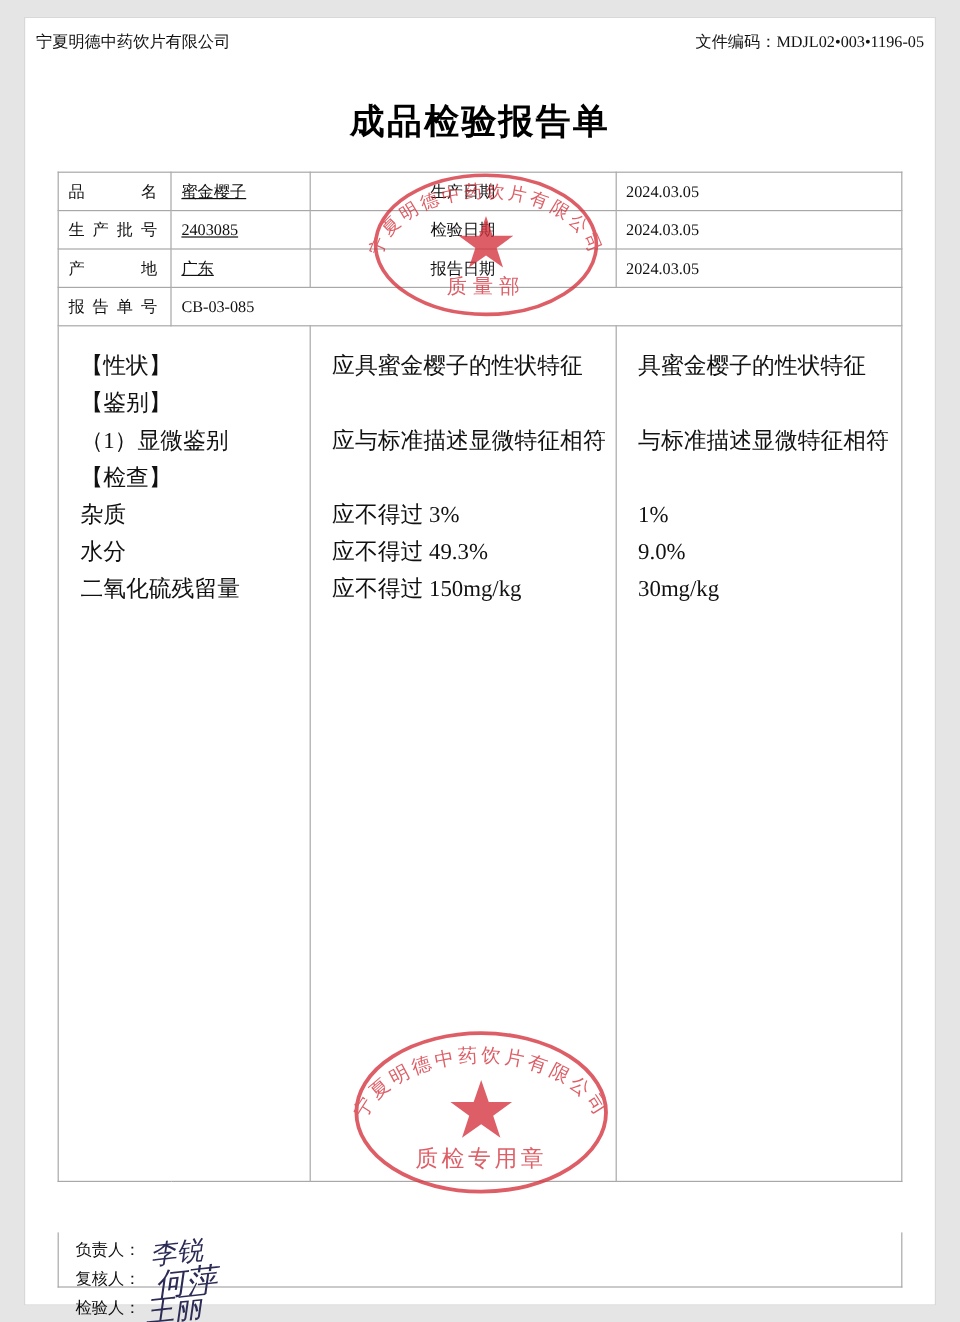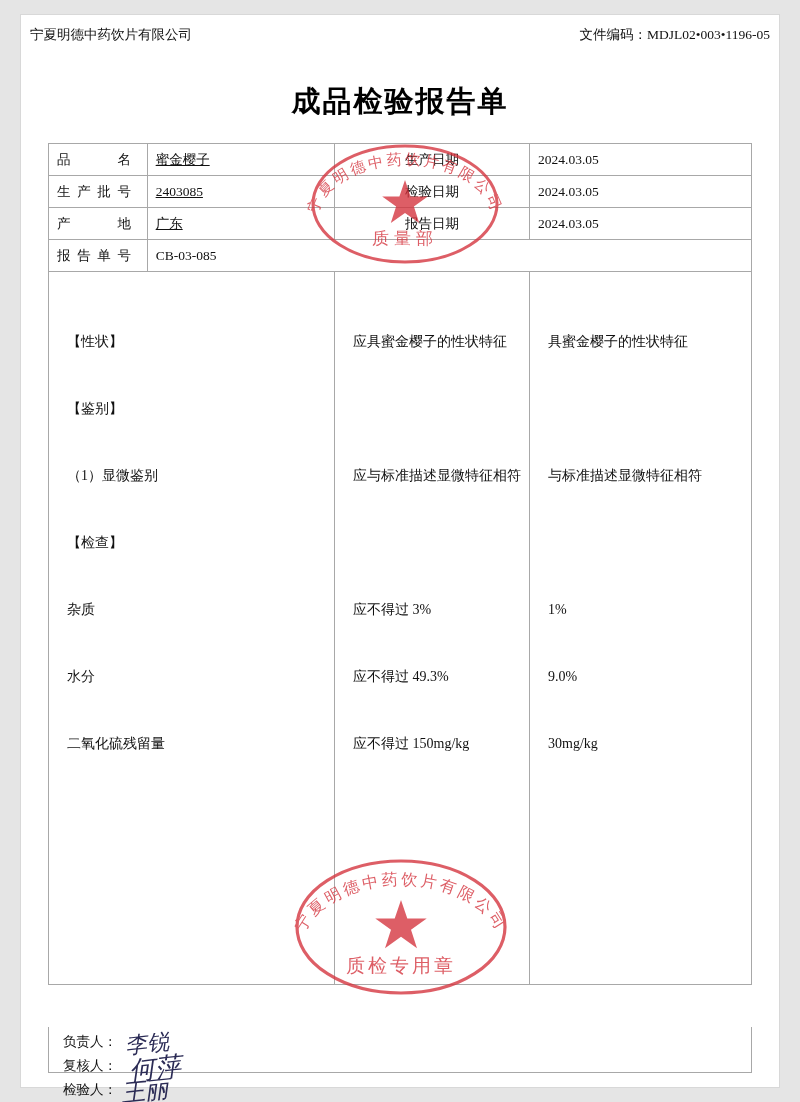--- a/index.html
+++ b/index.html
@@ -95,23 +95,22 @@
   .items {
     position: relative;
     padding: 18px 0 0 0;
     height: 712px;
     box-sizing: border-box;
   }
   .item-line {
     height: 31px;
     line-height: 31px;
     padding-left: 10px;
-    font-size: 14px;
+    font-size: 19px;
     white-space: nowrap;
-    margin-top: 36px;
   }
   .conclusion td {
     height: 30px;
     padding-left: 12px;
     font-size: 13.5px;
   }
   .sign-row {
     position: absolute;
     left: 48px;
     top: 1027px;

